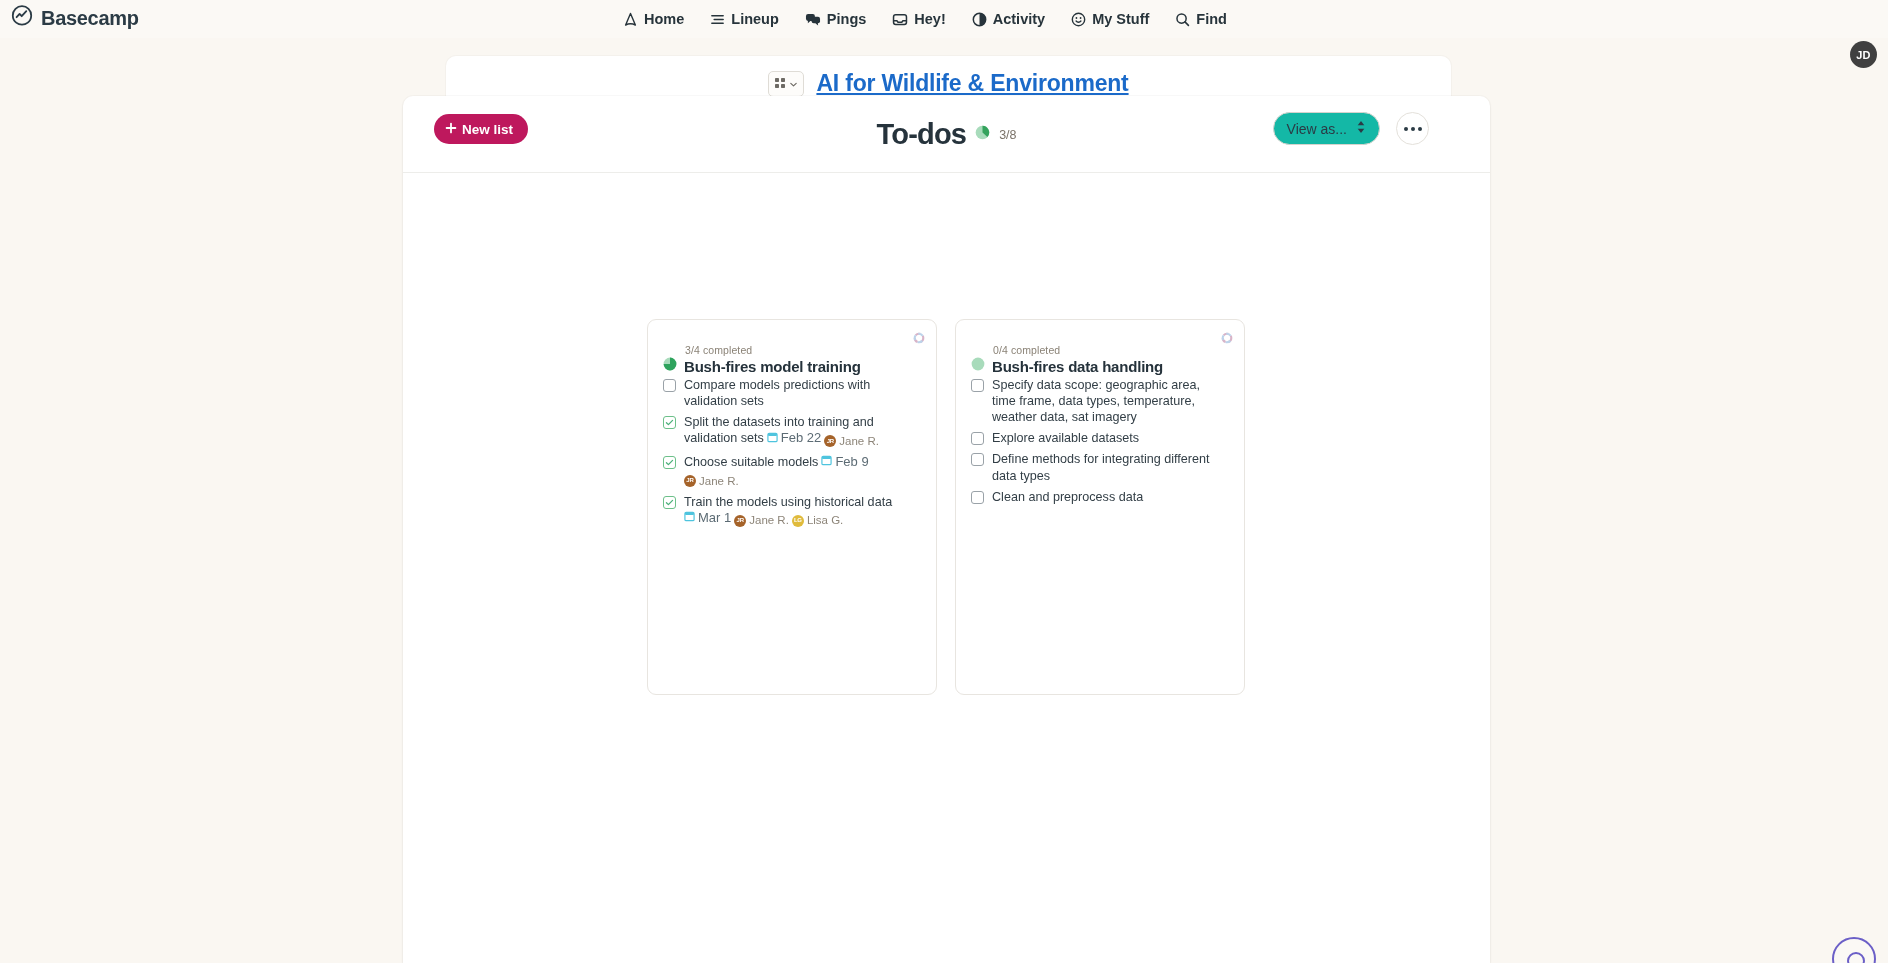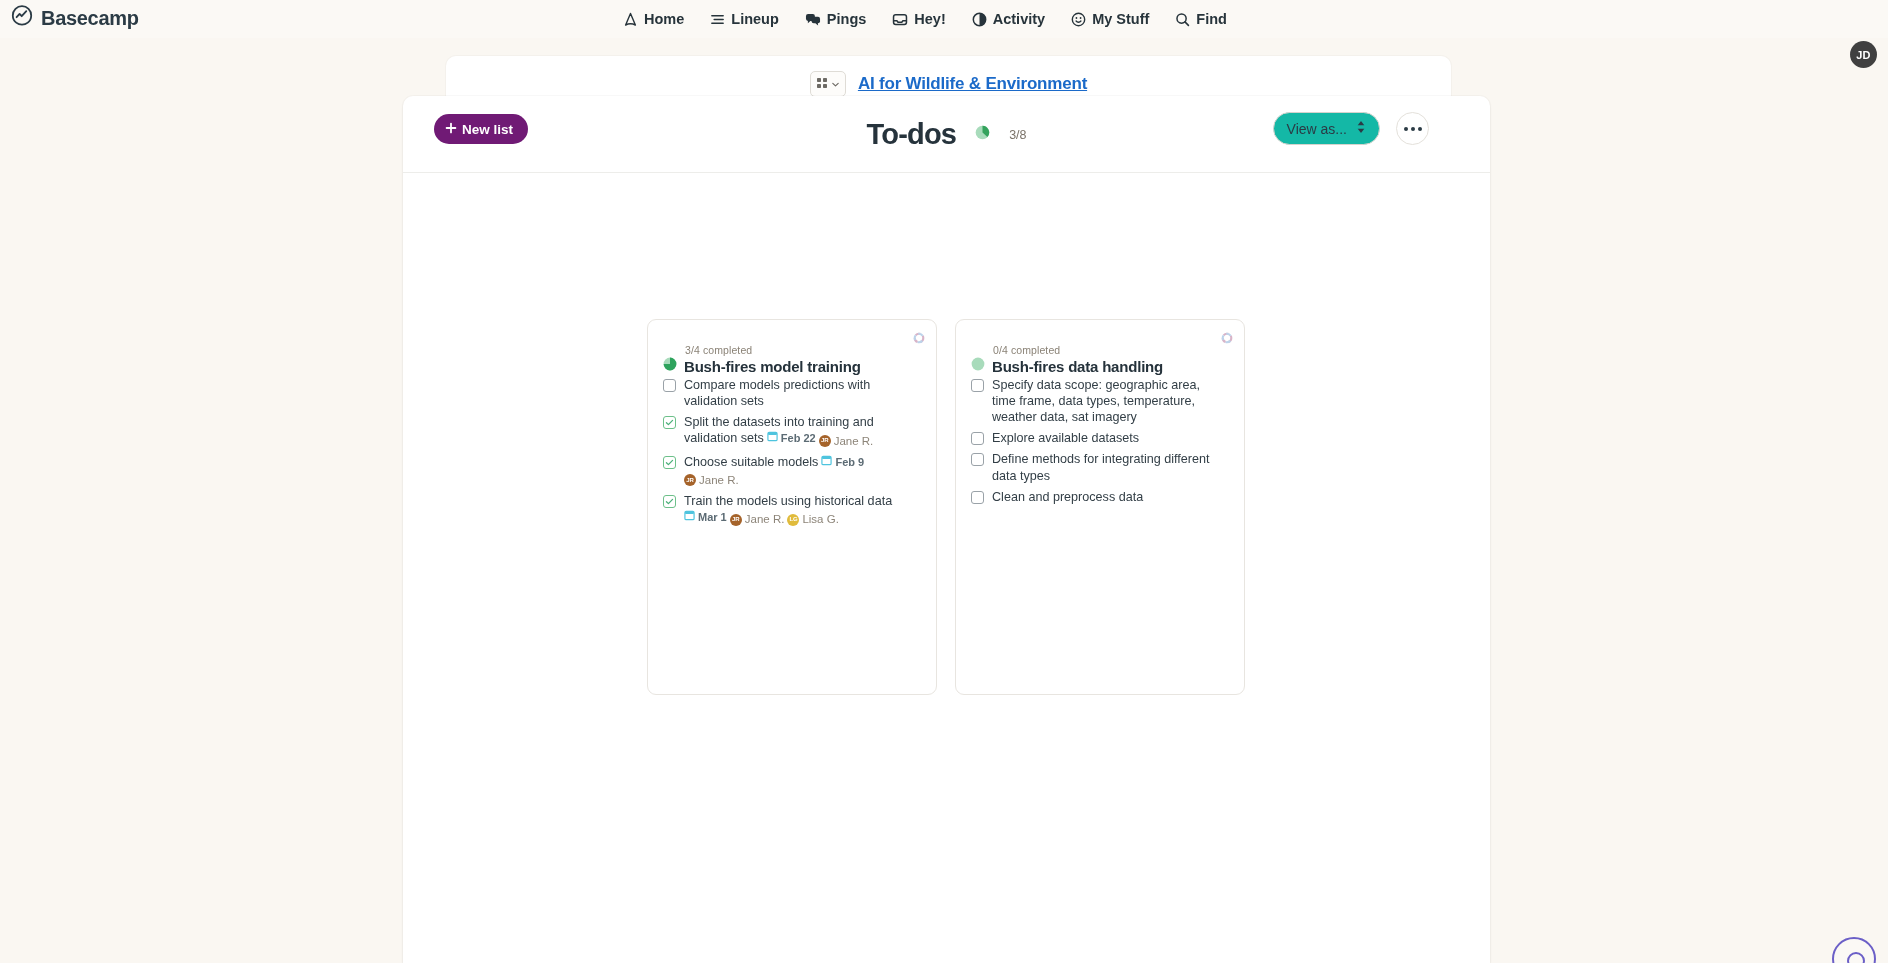--- a/index.html
+++ b/index.html
@@ -59,21 +59,21 @@
     width: 1005px; height: 55px;
     display: flex; align-items: center; justify-content: center; gap: 12px;
   }
   .grid-btn {
     display: flex; align-items: center; gap: 3px;
     padding: 3px 5px;
     border: 1px solid #dfdcd6; border-radius: 5px;
     background: #fdfcfa; cursor: pointer;
   }
   .crumb-title {
-    font-size: 17px; font-weight: bold; color: #1b6ac9;
+    font-size: 23px; font-weight: bold; color: #1b6ac9;
     text-decoration: underline; cursor: pointer;
     letter-spacing: -0.2px;
   }
 
   
   .panel {
     position: absolute; left: 403px; top: 96px;
     width: 1087px; height: 867px;
     background: #ffffff;
     border-radius: 10px 10px 0 0;
@@ -81,30 +81,30 @@
   }
   .panel-head {
     position: relative;
     height: 77px;
     border-bottom: 1px solid #ededea;
     display: flex; align-items: center;
   }
   .new-list-btn {
     position: absolute; left: 31px; top: 18px;
     height: 30px; padding: 0 15px 0 11px;
-    background: #701a75; color: #fff;
+    background: #be185d; color: #fff;
     border: none; border-radius: 16px;
     font-family: "Liberation Sans", sans-serif;
     font-size: 13.5px; font-weight: bold;
     display: flex; align-items: center; gap: 5px;
     cursor: pointer;
   }
   .page-title-wrap {
     position: absolute; left: 0; top: 0; width: 1087px; height: 77px;
-    display: flex; align-items: center; justify-content: center; gap: 19px;
+    display: flex; align-items: center; justify-content: center; gap: 9px;
   }
   .page-title {
     font-size: 29px; font-weight: bold; color: #26333c;
     letter-spacing: -0.8px;
   }
   .count-label { font-size: 12.5px; color: #7a7268; font-weight: normal; }
 
   .view-as-btn {
     position: absolute; right: 110px; top: 16px;
     height: 33px; padding: 0 13px;
@@ -168,21 +168,21 @@
   .cb.unchecked { border: 1.5px solid #9aa2a8; }
   .cb.checked { border: 1.5px solid #6dc08a; }
   .todo-body {
     font-size: 12.6px; color: #323e46; line-height: 1.28;
     max-width: 232px;
   }
   .chip {
     display: inline-flex; align-items: center; gap: 3px;
     vertical-align: baseline; margin-left: 3px;
   }
-  .chip-text { font-size: 11px; font-weight: bold; color: #5c6b74; }
+  .chip-text { font-size: 13px; font-weight: normal; color: #5c6b74; }
   .mini-av {
     width: 12px; height: 12px; border-radius: 50%;
     color: #fff; font-size: 6px; font-weight: bold;
     display: inline-flex; align-items: center; justify-content: center;
     letter-spacing: -0.2px;
   }
   .person-name { font-size: 11.5px; color: #8d8579; }
 
   
   .help-bubble {

